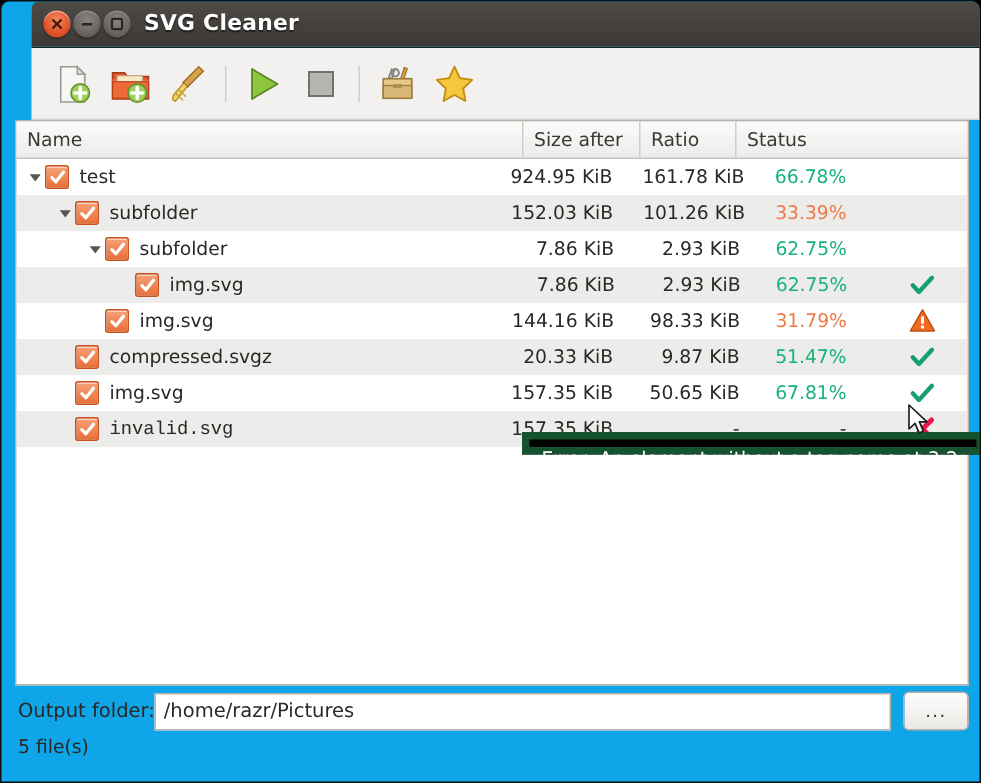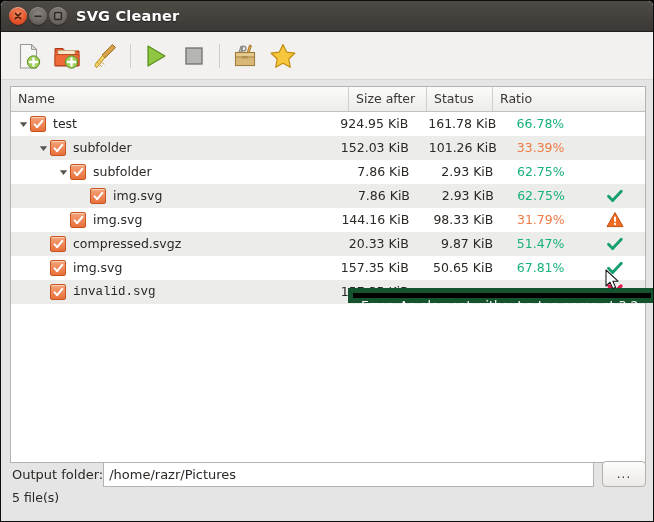--- a/index.html
+++ b/index.html
@@ -7,24 +7,25 @@
     width: 654px; height: 522px;
     background: #000;
     font-family: "DejaVu Sans", "Liberation Sans", sans-serif;
     overflow: hidden;
   }
   #window {
     position: absolute;
     left: 0; top: 0;
     width: 654px; height: 522px;
     box-sizing: border-box;
-    background: #e5e5e5;
+    background: #0ea5e9;
     border: 1px solid #0d0d0d;
     border-radius: 6px 6px 0 0;
     overflow: hidden;
+    padding-left: 20px;
   }
   
   #titlebar {
     position: relative;
     height: 30px;
     background: linear-gradient(to bottom, #4e4a46 0%, #3c3835 100%);
     border-bottom: 1px solid #201e1c;
     border-radius: 5px 5px 0 0;
   }
   .wbtns {
@@ -79,21 +80,20 @@
   }
   
   #treewrap {
     position: absolute;
     left: 9px; top: 79px;
     width: 636px; height: 377px;
     box-sizing: border-box;
     border: 1px solid #b6b2ae;
     background: #ffffff;
     overflow: hidden;
-    margin-top: 6px;
   }
   #thead {
     display: flex;
     height: 25px;
     background: linear-gradient(to bottom, #fbfbfa 0%, #ececea 100%);
     border-bottom: 1px solid #c3bfbb;
     box-sizing: border-box;
   }
   #thead .th {
     font-size: 12.5px;
@@ -309,22 +309,22 @@
       <svg width="30" height="30" viewBox="0 0 30 30">
         <path d="M15 3.5 l3.6 7.6 8.2 1.1 -6 5.8 1.5 8.3 -7.3-4 -7.3 4 1.5-8.3 -6-5.8 8.2-1.1 z" fill="#f6c63c" stroke="#c28c12" stroke-width="1.2" stroke-linejoin="round"></path>
       </svg>
     </div>
   </div>
 
   <div id="treewrap">
     <div id="thead">
       <div class="th col-name">Name</div>
       <div class="th col-after">Size after</div>
+      <div class="th col-ratio">Ratio</div>
       <div class="th col-status">Status</div>
-      <div class="th col-ratio">Ratio</div>
     </div>
     <div id="tbody">
         <div class="trow">
           <div class="cell name col-name" style="padding-left: 6px;">
             <span class="arrow">
               <svg width="9" height="9" viewBox="0 0 9 9">
                 <path d="M0.8 2.2 L8.2 2.2 L4.5 7 Z" fill="#59544e"></path>
               </svg>
             </span>
             <span class="chk">

